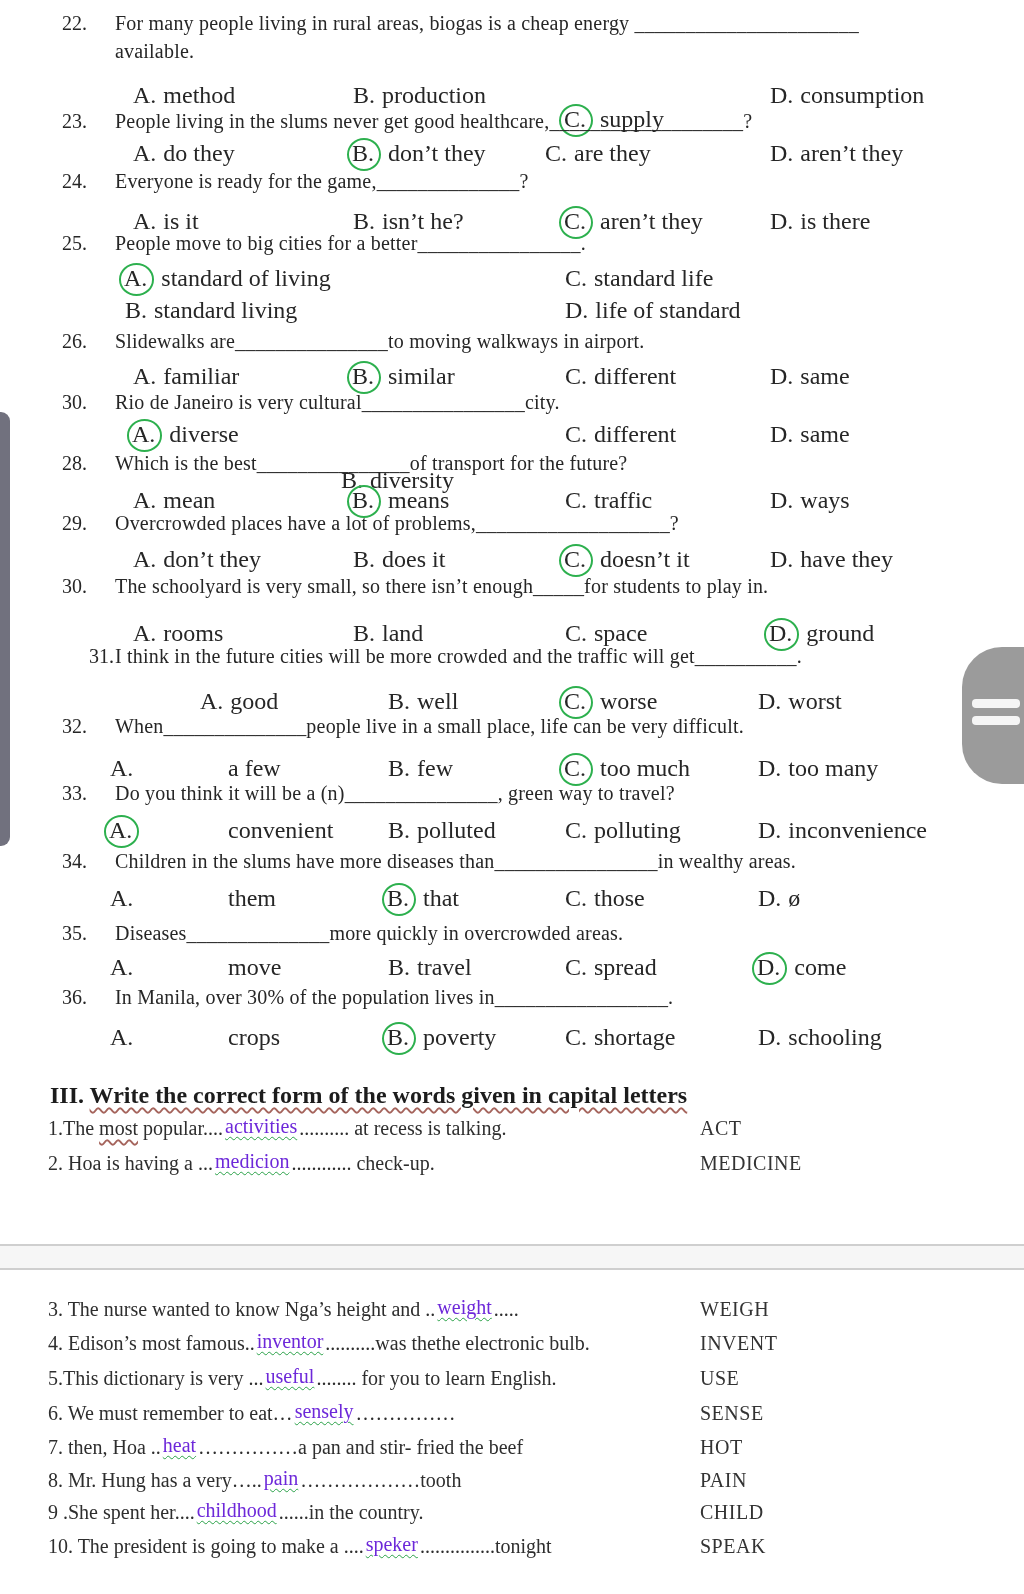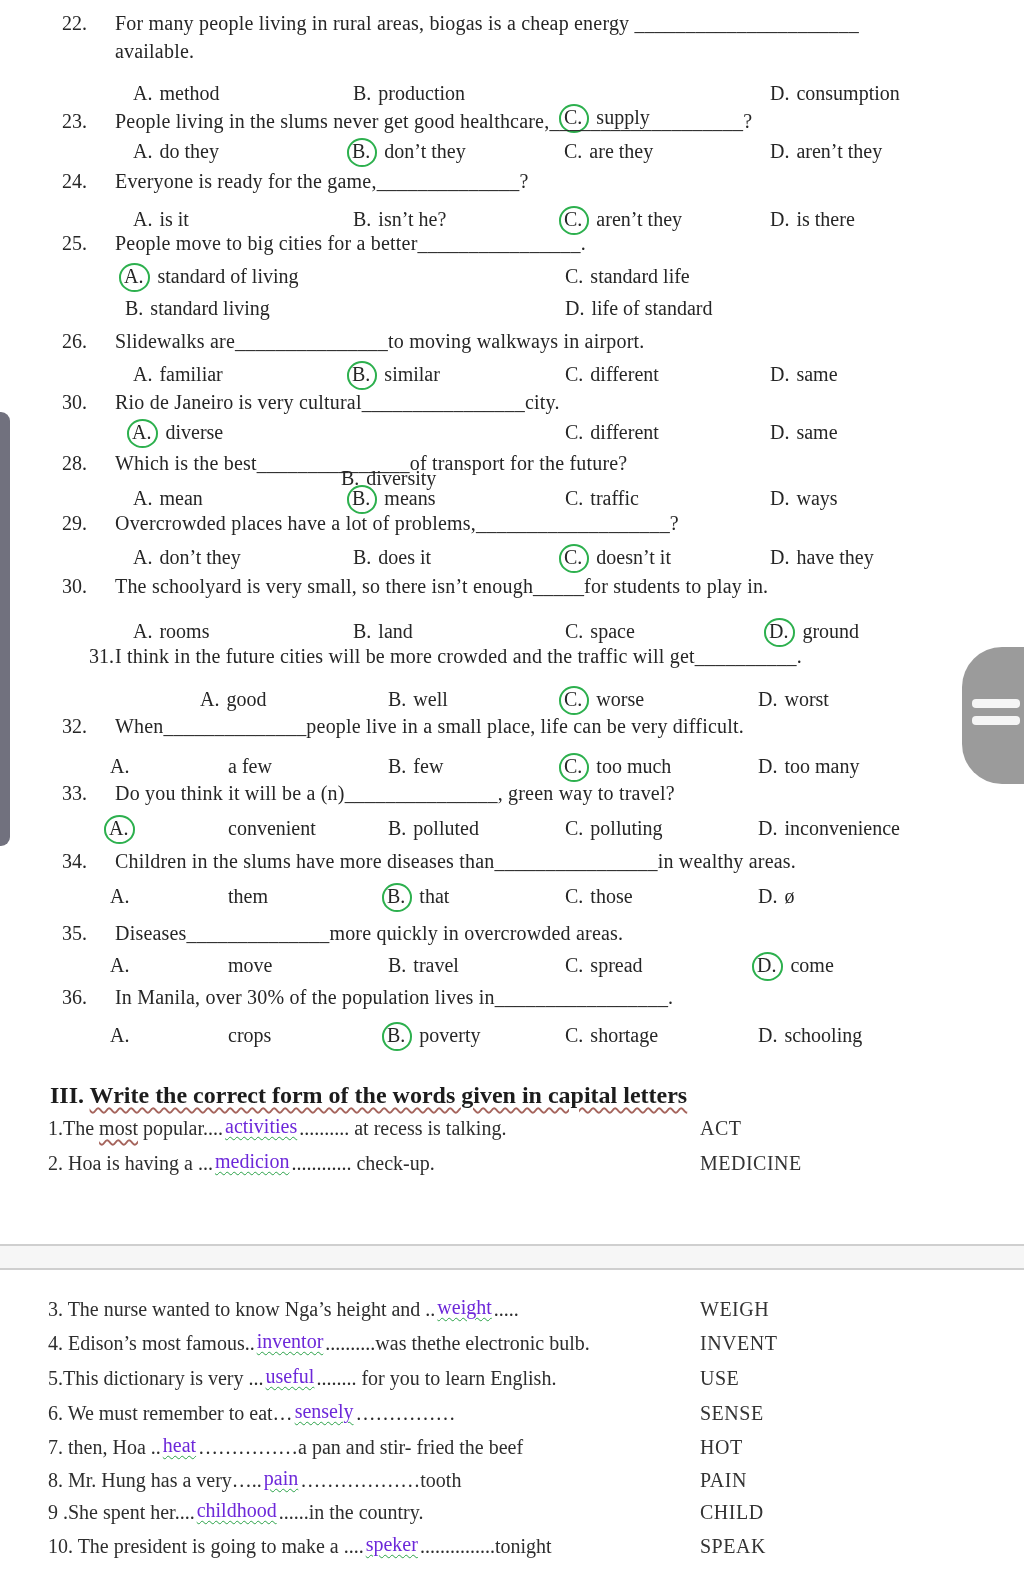--- a/index.html
+++ b/index.html
@@ -13,21 +13,21 @@
   }
   .qnum {
     position: absolute; left: 62px;
     font-size: 20px; white-space: nowrap;
   }
   .qline {
     position: absolute; left: 115px;
     font-size: 20px; white-space: nowrap;
     letter-spacing: 0.2px;
   }
-  .opt { position: absolute; font-size: 20px; white-space: nowrap; }
+  .opt { position: absolute; font-size: 24px; white-space: nowrap; }
   .opt .letter { display: inline-block; }
   .opt .letter.circled {
     border: 2px solid #2db04e;
     border-radius: 50%;
     padding: 0px 5px 2px 3px;
     margin: -2px 0 -2px -6px;
   }
   .opt .lbl { margin-left: 7px; }
   .opt .lbl-far { position: absolute; }
   .wf-heading {
@@ -94,21 +94,21 @@
     <div class="qline" style="top: 12px;">For many people living in rural areas, biogas is a cheap energy ______________________</div>
     <div class="qline" style="top: 40px;">available.</div>
     <div class="opt" style="top: 82px; left: 133px;"><span class="letter">A.</span><span class="lbl">method</span></div>
     <div class="opt" style="top: 82px; left: 353px;"><span class="letter">B.</span><span class="lbl">production</span></div>
     <div class="opt" style="top: 88px; left: 565px; margin-top: 18px;"><span class="letter circled">C.</span><span class="lbl">supply</span></div>
     <div class="opt" style="top: 82px; left: 770px;"><span class="letter">D.</span><span class="lbl">consumption</span></div>
     <div class="qnum" style="top: 110px;">23.</div>
     <div class="qline" style="top: 110px;">People living in the slums never get good healthcare,___________________?</div>
     <div class="opt" style="top: 140px; left: 133px;"><span class="letter">A.</span><span class="lbl">do they</span></div>
     <div class="opt" style="top: 140px; left: 353px;"><span class="letter circled">B.</span><span class="lbl">don’t they</span></div>
-    <div class="opt" style="top: 140px; left: 564px;"><span class="letter">C.</span><span class="lbl">are they</span></div>
+    <div class="opt" style="top: 140px; left: 545px;"><span class="letter">C.</span><span class="lbl">are they</span></div>
     <div class="opt" style="top: 140px; left: 770px;"><span class="letter">D.</span><span class="lbl">aren’t they</span></div>
     <div class="qnum" style="top: 170px;">24.</div>
     <div class="qline" style="top: 170px;">Everyone is ready for the game,______________?</div>
     <div class="opt" style="top: 208px; left: 133px;"><span class="letter">A.</span><span class="lbl">is it</span></div>
     <div class="opt" style="top: 208px; left: 353px;"><span class="letter">B.</span><span class="lbl">isn’t he?</span></div>
     <div class="opt" style="top: 208px; left: 565px;"><span class="letter circled">C.</span><span class="lbl">aren’t they</span></div>
     <div class="opt" style="top: 208px; left: 770px;"><span class="letter">D.</span><span class="lbl">is there</span></div>
     <div class="qnum" style="top: 232px;">25.</div>
     <div class="qline" style="top: 232px;">People move to big cities for a better________________.</div>
     <div class="opt" style="top: 265px; left: 125px;"><span class="letter circled">A.</span><span class="lbl">standard of living</span></div>

